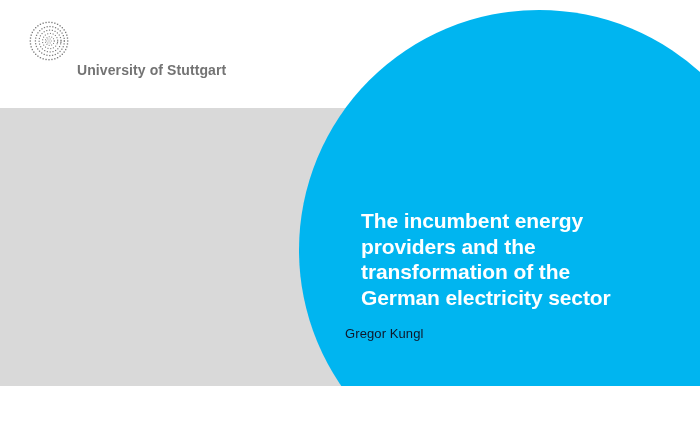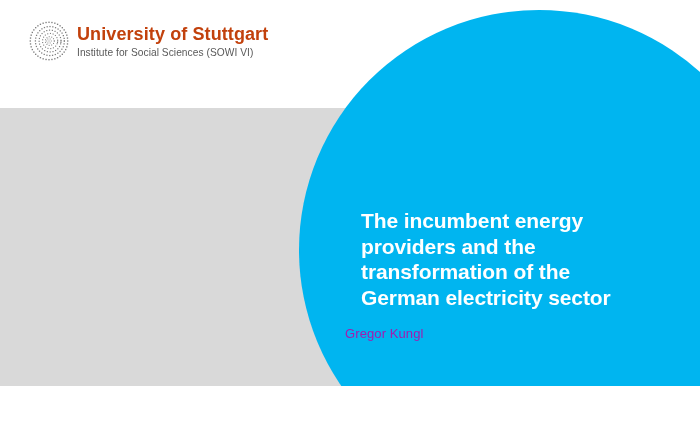--- a/index.html
+++ b/index.html
@@ -39,25 +39,26 @@
   }
   .logo svg { display: block; width: 42px; height: 42px; }
 
   .org-text {
     position: absolute;
     left: 77px;
     top: 25px;
     line-height: 1.0;
   }
   .org-name {
-    font-size: 18px;
+    font-size: 14px;
     font-weight: bold;
-    color: #c2410c;
+    color: #737373;
     letter-spacing: 0.1px;
     margin-bottom: 5px;
+    margin-top: 38px;
   }
   .org-line {
     font-size: 10.2px;
     font-weight: normal;
     color: #595959;
     letter-spacing: 0.05px;
     margin-bottom: 3px;
   }
 
   
@@ -113,21 +114,21 @@
     color: #ffffff;
     line-height: 1.22;
     letter-spacing: -0.1px;
     margin: 16px;
     white-space: pre-line;
   }
   .author {
     margin-top: 16px;
     font-size: 13px;
     font-weight: normal;
-    color: #a21caf;
+    color: #0f172a;
     letter-spacing: 0.1px;
   }
 
   
   .footer {
     position: absolute;
     left: 0;
     top: 386px;
     width: 700px;
     height: 49px;
@@ -299,21 +300,20 @@
             <rect x="46.2" y="44.2" width="2.2" height="2.2"></rect>
             <rect x="51.6" y="44.2" width="2.2" height="2.2"></rect>
           </g>
           <rect x="48.9" y="48.9" width="2.2" height="2.2"></rect>
         </g>
       </svg>
     </div>
 
     <div class="org-text">
       <div class="org-name">University of Stuttgart</div>
-      <div class="org-line">Institute for Social Sciences (SOWI VI)</div>
     </div>
   </div>
 
   <div class="band">
     <div class="gray-block"></div>
   </div>
 
   <div class="circle-clip">
     <div class="circle"></div>
   </div>

